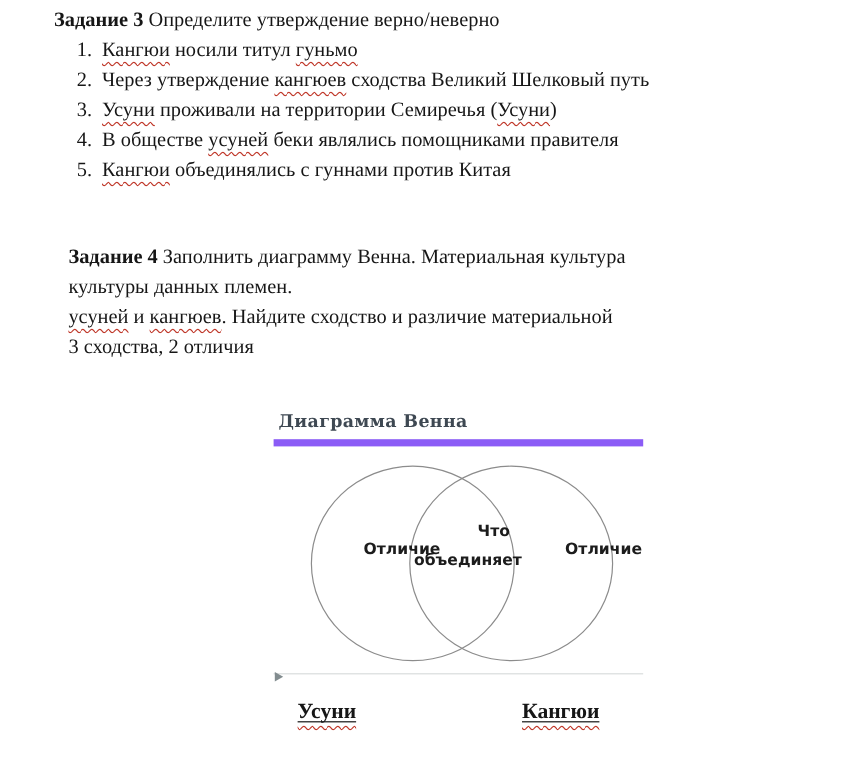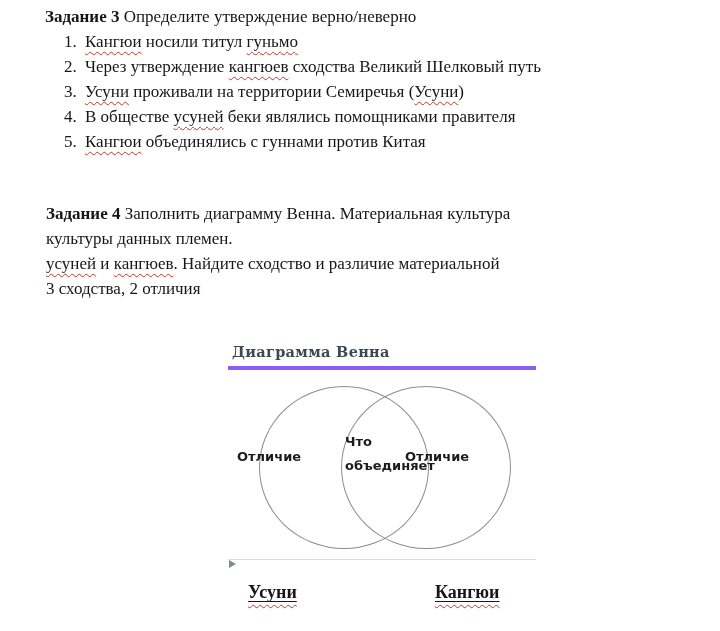--- a/index.html
+++ b/index.html
@@ -8,45 +8,45 @@
     font-family:"Liberation Serif", serif; color:#161616; position:relative;
   }
   .page { position:absolute; inset:0; }
 
   
   .task3 { position:absolute; left:45px; top:4px; font-size:17px; line-height:25px; white-space:nowrap; }
   .t-bold { font-weight:bold; }
   .list-row { padding-left:19px; }
   .num { display:inline-block; width:21px; }
 
-  .task4 { position:absolute; left:46px; top:201px; font-size:17px; line-height:25px; white-space:nowrap; }
+  .task4 { position:absolute; left:57px; top:201px; font-size:17px; line-height:25px; white-space:nowrap; }
 
   .misspell {
     text-decoration-line:underline; text-decoration-style:wavy;
     text-decoration-color:#c0392b; text-decoration-thickness:1px;
     text-underline-offset:4px; text-decoration-skip-ink:none;
   }
 
   
   .venn-panel { position:absolute; left:228px; top:341px; width:308px; height:232px; }
   .venn-title {
     font-family:"DejaVu Serif", serif; font-weight:bold; font-size:14.5px;
     color:#3e4852; letter-spacing:.3px; padding:2px 0 6px 4px;
-    border-bottom:4px solid #8b5cf6;
+    border-bottom:6px solid #8b5cf6;
   }
   .venn-canvas { position:relative; height:189px; border-bottom:1px solid #d9dcdc; }
   .circle {
     position:absolute; width:168px; height:161px; top:16px;
     border:1px solid #8c8c8c; border-radius:50%; background:transparent;
   }
   .c-left  { left:31px; }
   .c-right { left:113px; }
   .venn-label {
     position:absolute; font-family:"DejaVu Sans", sans-serif; font-weight:bold;
-    font-size:13px; color:#1c1c1c; text-align:left; white-space:nowrap;
+    font-size:13px; color:#1c1c1c; text-align:right; white-space:nowrap;
   }
   .lbl-left   { left:9px;   top:79px; width:130px; }
   .lbl-center { left:117px; top:60px; width:80px; line-height:24px; white-space:normal; }
   .lbl-right  { left:177px; top:79px; width:130px; }
   .obj-marker {
     position:absolute; left:1px; top:219px; width:0; height:0;
     border-left:7px solid #828c8f; border-top:4px solid transparent; border-bottom:4px solid transparent;
   }
 
   

